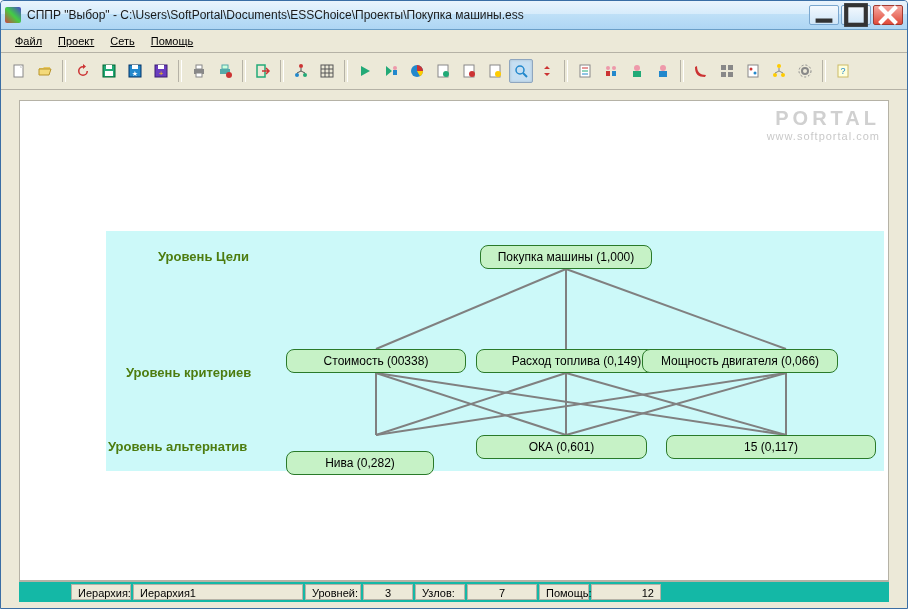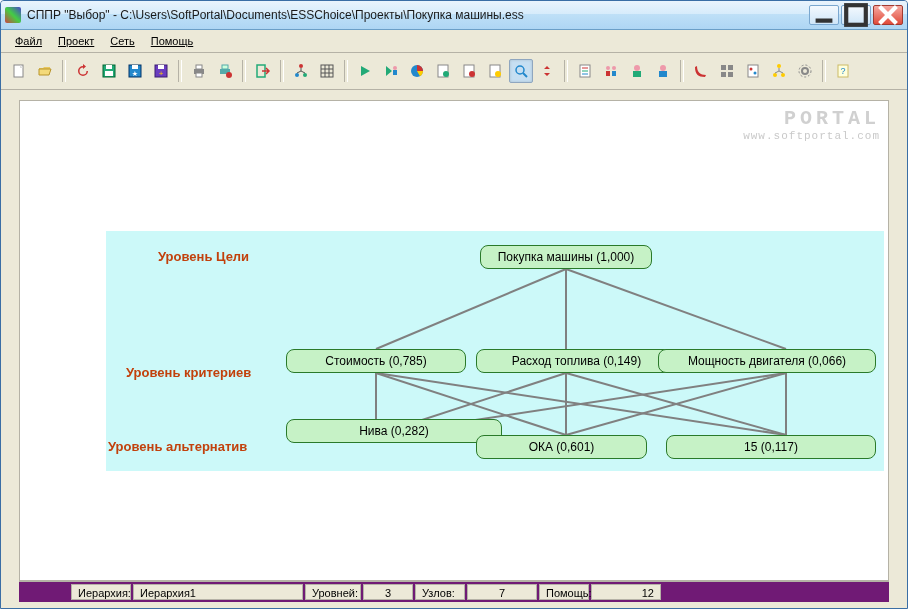--- a/index.html
+++ b/index.html
@@ -17,30 +17,30 @@
   .menu-item u{text-decoration:underline}
   
   .toolbar{height:32px;background:#ece9d8;display:flex;align-items:center;padding:2px 6px;gap:2px;border-bottom:1px solid #b5b2a6}
   .tool-btn{width:22px;height:22px;border:1px solid transparent;border-radius:2px;display:flex;align-items:center;justify-content:center;cursor:pointer}
   .tool-btn.active{border-color:#8fa6bf;background:#c6dff2;box-shadow:inset 0 0 3px rgba(0,0,0,.15)}
   .tool-btn svg{width:16px;height:16px}
   .tool-sep{width:2px;height:22px;margin:0 3px;border-left:1px solid #b5b2a6;border-right:1px solid #fff}
   
   .workspace{flex:1;background:#ece9d8;padding:10px 18px 6px 18px;display:flex;flex-direction:column}
   .page{flex:1;background:#fff;border:1px solid #b5b2a6;position:relative;overflow:hidden}
-  .watermark{position:absolute;right:8px;top:6px;font-size:11px;color:#c9c9c9;letter-spacing:1px;text-align:right;font-family:Liberation Mono, monospace}
+  .watermark{position:absolute;right:8px;top:6px;font-size:11px;color:#c9c9c9;letter-spacing:1px;text-align:right;font-family:Liberation Sans, sans-serif}
   .watermark .big{font-size:20px;font-weight:bold;letter-spacing:4px;color:#d0d0d0}
   
   .hier{position:absolute;left:86px;top:130px;width:778px;height:240px;background:#ccf9f9}
-  .row-label{position:absolute;font-weight:bold;font-size:13px;color:#c2410c}
+  .row-label{position:absolute;font-weight:bold;font-size:13px;color:#4d7c0f}
   .node{position:absolute;height:24px;background:#c6f2c6;border:1px solid #2a7a2a;border-radius:8px;display:flex;align-items:center;justify-content:center;font-size:12px;color:#000;padding:0 21px;box-sizing:border-box;white-space:nowrap}
   svg.edges{position:absolute;left:0;top:0;width:778px;height:240px;pointer-events:none}
   svg.edges line{stroke:#808080;stroke-width:2}
   
-  .statusbar{height:20px;background:#701a75;display:flex;align-items:center;border-top:1px solid #b5b2a6;font-size:11px;color:#000}
+  .statusbar{height:20px;background:#14b8a6;display:flex;align-items:center;border-top:1px solid #b5b2a6;font-size:11px;color:#000}
   .statusbar .cell{border:1px solid #b5b2a6;height:16px;line-height:16px;padding:0 6px;margin-left:2px;background:#ece9d8;box-sizing:border-box}
   .sb-gap{width:50px}
 </style>
 </head>
 <body>
 
 <div class="window">
 
   <div class="titlebar">
     <span class="app-icon"></span>
@@ -301,30 +301,30 @@
 
         <div class="row-label" style="left:52px;top:18px">Уровень Цели</div>
         <div class="row-label" style="left:20px;top:134px">Уровень критериев</div>
         <div class="row-label" style="left:2px;top:208px">Уровень альтернатив</div>
 
         <div class="node" style="left:374px;top:14px;width:172px">
             <span>Покупка машины (1,000)</span>
           </div>
 
         <div class="node" style="left:180px;top:118px;width:180px">
-            <span>Стоимость (0,785)</span>
+            <span>Стоимость (00338)</span>
           </div>
         <div class="node" style="left:370px;top:118px;width:201px">
             <span>Расход топлива (0,149)</span>
           </div>
-        <div class="node" style="left:552px;top:118px;width:218px">
+        <div class="node" style="left:536px;top:118px;width:196px">
             <span>Мощность двигателя (0,066)</span>
           </div>
 
-        <div class="node" style="left:180px;top:188px;width:216px">
+        <div class="node" style="left:180px;top:220px;width:148px">
             <span>Нива (0,282)</span>
           </div>
         <div class="node" style="left:370px;top:204px;width:171px">
             <span>ОКА (0,601)</span>
           </div>
         <div class="node" style="left:560px;top:204px;width:210px">
             <span>15 (0,117)</span>
           </div>
       </div>
     </div>

